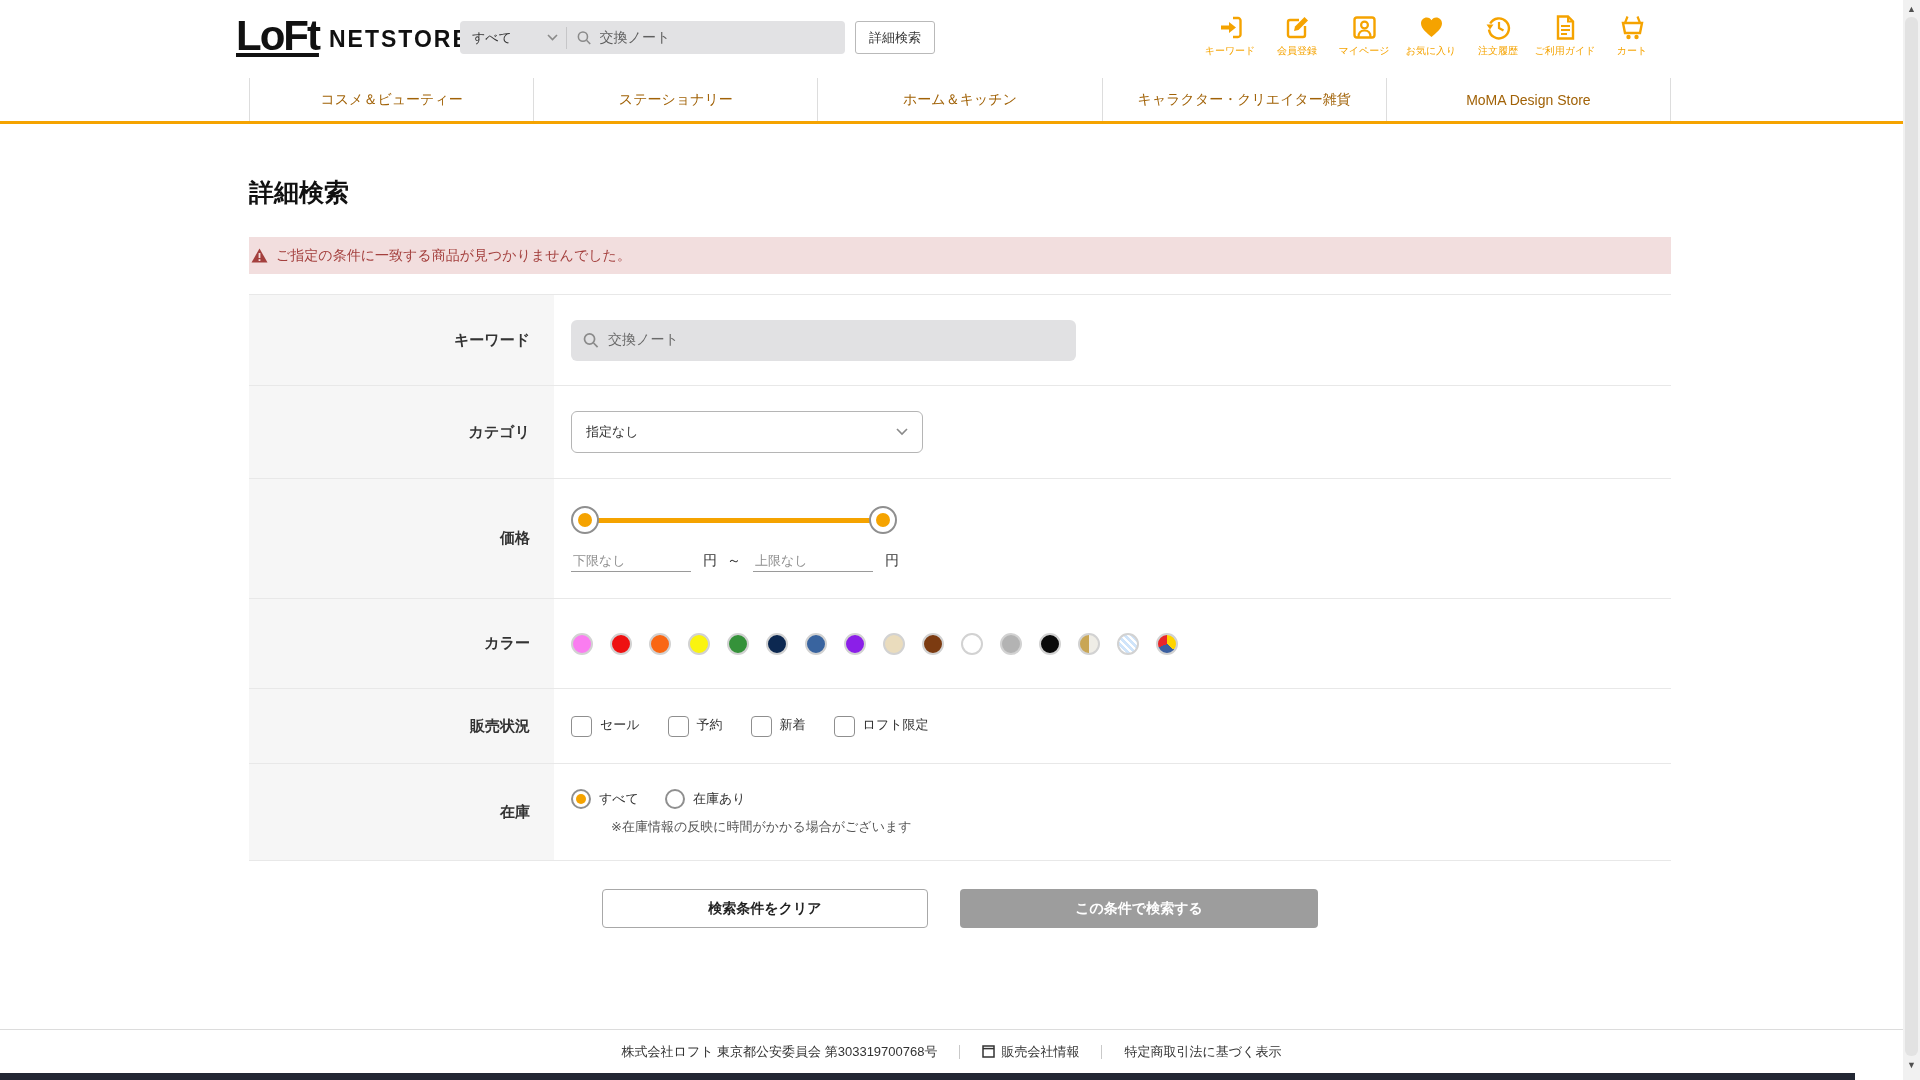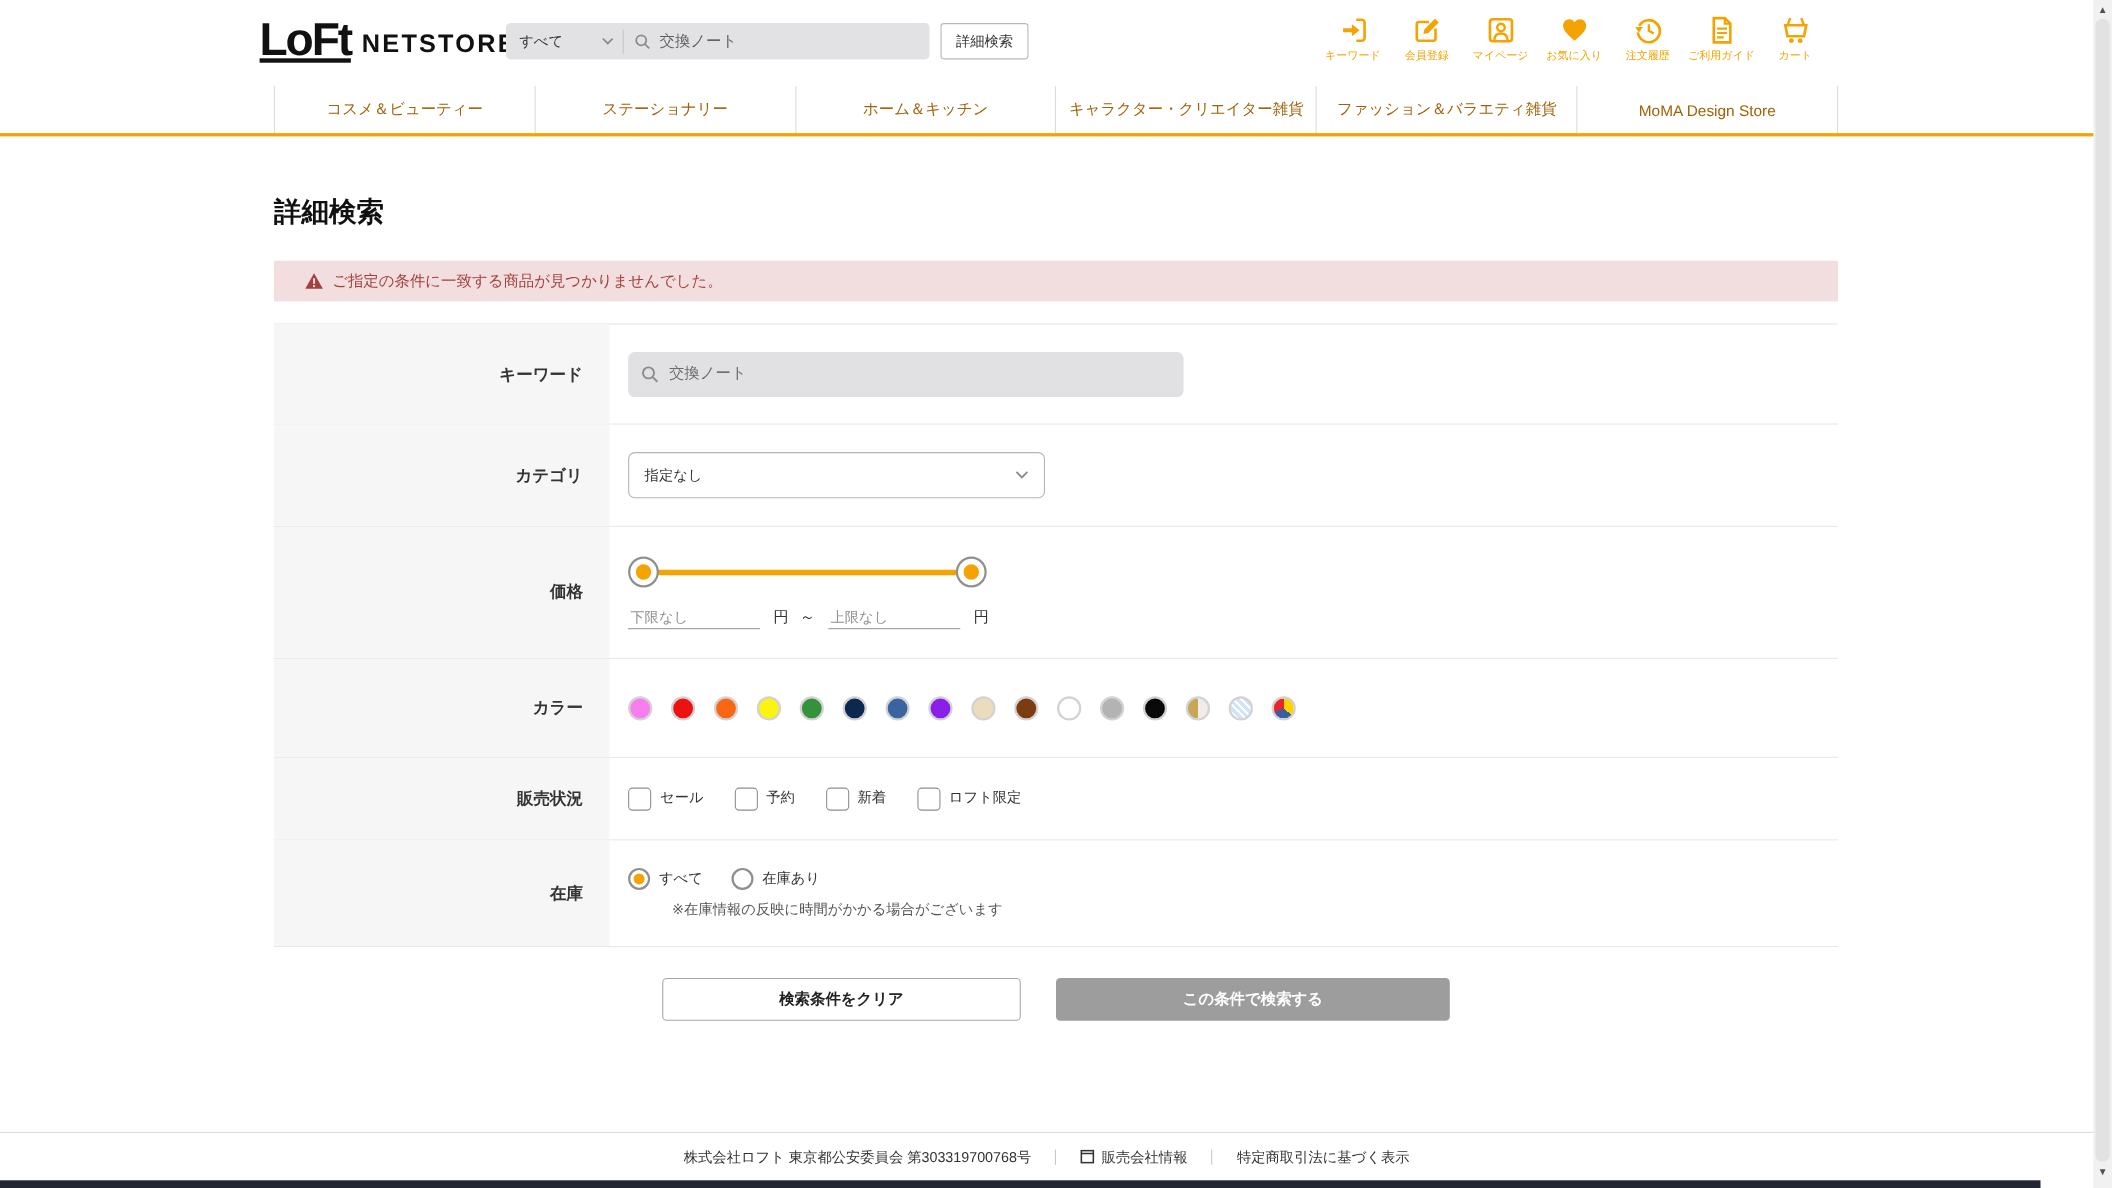--- a/index.html
+++ b/index.html
@@ -34,37 +34,37 @@
   .nav { height:46px; border-bottom:3px solid #f5a300; }
   .nav-inner { width:1422px; margin:0 auto; height:100%; display:flex; }
   .nav-item { flex:1; display:flex; align-items:center; justify-content:center; font-size:14px; color:#a16207;
     border-left:1px solid #ddd; cursor:pointer; white-space:nowrap; }
   .nav-item:last-child { border-right:1px solid #ddd; }
 
   
   .main { width:1422px; margin:0 auto; padding-top:52px; }
   .page-title { font-size:25px; font-weight:bold; color:#111; }
   .alert { margin-top:28px; height:37px; background:#f2dede; display:flex; align-items:center;
-    padding-left:28px; font-size:14px; color:#a4403e; }
+    padding-left:2px; font-size:14px; color:#a4403e; }
   .alert svg { margin-right:8px; }
 
   .form { margin-top:20px; border-top:1px solid #e8e8e8; }
   .frow { display:flex; border-bottom:1px solid #e8e8e8; }
   .fl { width:305px; background:#f6f6f6; display:flex; align-items:center; justify-content:flex-end;
     padding-right:24px; font-size:15px; font-weight:bold; color:#333; }
   .fc { flex:1; display:flex; align-items:center; padding-left:17px; }
 
   .row-keyword { height:91px; }
   .kw-field { width:505px; height:41px; background:#e1e1e3; border-radius:6px; display:flex;
     align-items:center; padding:0 12px; }
   .kw-input { border:none; background:transparent; outline:none; font-size:14px; color:#6a6a6a;
     width:100%; margin-left:9px; font-family:inherit; }
 
   .row-category { height:93px; }
-  .cat-select { width:379px; height:42px; background:#fff; border:1px solid #b5b5b5; border-radius:6px;
+  .cat-select { width:352px; height:42px; background:#fff; border:1px solid #b5b5b5; border-radius:6px;
     display:flex; align-items:center; padding:0 14px; font-size:13px; color:#333; cursor:pointer; }
   .cat-select svg { margin-left:auto; }
 
   .row-price { height:120px; }
   .price-wrap { display:flex; flex-direction:column; justify-content:center; }
   .slider { position:relative; width:326px; height:28px; margin-bottom:16px; }
   .slider-track { position:absolute; left:14px; right:14px; top:12px; height:5px; background:#f5a300; border-radius:3px; }
   .slider-handle { position:absolute; top:0; width:28px; height:28px; border-radius:50%;
     background:#fff; border:2px solid #8f8f8f; cursor:pointer; }
   .slider-handle::after { content:""; position:absolute; left:5px; top:5px; width:14px; height:14px;
@@ -207,21 +207,20 @@
       </div>
     </div>
   </div>
 
   <div class="nav">
     <div class="nav-inner">
       <div class="nav-item">コスメ＆ビューティー</div>
       <div class="nav-item">ステーショナリー</div>
       <div class="nav-item">ホーム＆キッチン</div>
       <div class="nav-item">キャラクター・クリエイター雑貨</div>
-      <div class="nav-item">ファッション＆バラエティ雑貨</div>
       <div class="nav-item">MoMA Design Store</div>
     </div>
   </div>
 
   <div class="main">
     <h1 class="page-title">詳細検索</h1>
 
     <div class="alert">
       <svg width="17" height="15" viewBox="0 0 17 15">
           <polygon points="8.5,0.5 16.5,14.5 0.5,14.5" fill="#a4403e"></polygon>

